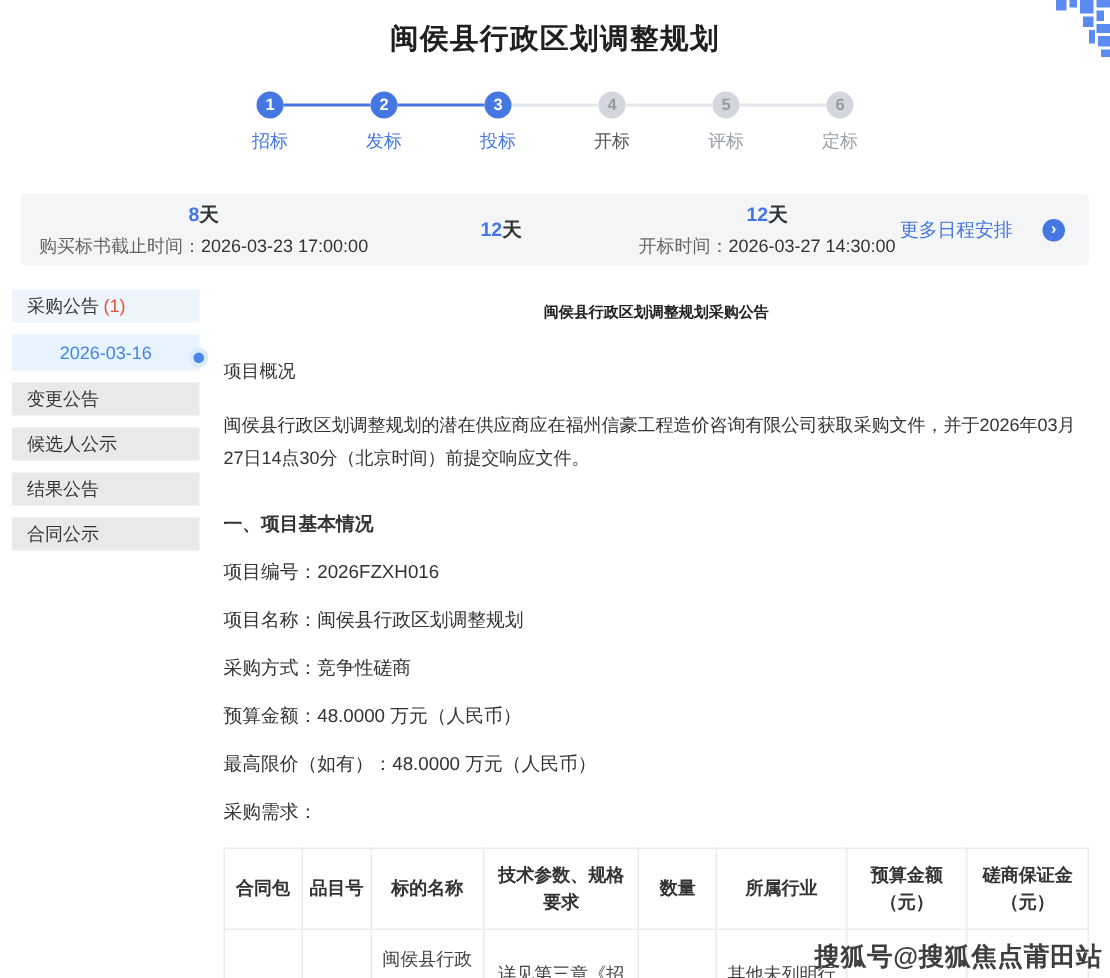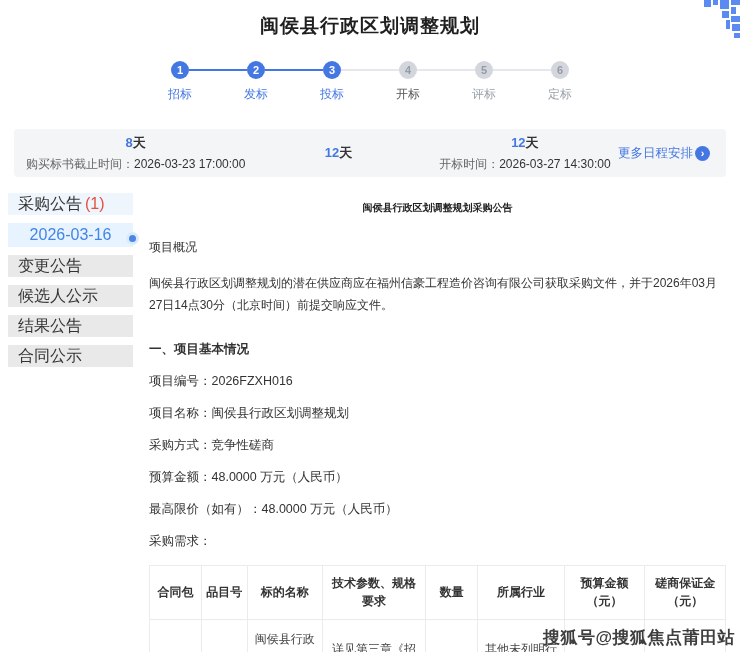--- a/index.html
+++ b/index.html
@@ -40,34 +40,34 @@
   .schedule {
     margin:26px 14px 0; background:#f4f5f7; border-radius:4px;
     display:flex; align-items:center; padding:8px 12px; height:48px;
   }
   .sch-block { flex:1; text-align:center; }
   .sch-days { font-size:13px; font-weight:700; color:#333; }
   .sch-days .num { color:#4477e2; }
   .sch-when { margin-top:4px; font-size:12px; color:#666; white-space:nowrap; }
   .sch-when .time { color:#333; }
   .sch-more {
-    display:flex; align-items:center; gap:2px; color:#4477e2; font-size:12.5px;
+    display:flex; align-items:center; gap:20px; color:#4477e2; font-size:12.5px;
     white-space:nowrap; cursor:pointer; padding-right:4px;
   }
   .sch-more-icon {
     width:15px; height:15px; border-radius:50%; background:#4477e2; color:#fff;
     display:inline-flex; align-items:center; justify-content:center;
     font-size:11px; font-weight:700; line-height:1;
   }
 
   
   .content { display:flex; margin-top:16px; padding-left:8px; position:relative; }
   .sidebar { width:125px; flex-shrink:0; }
   .side-item {
-    height:22px; line-height:22px; margin-bottom:8px; font-size:16px; color:#333;
+    height:22px; line-height:22px; margin-bottom:8px; font-size:12px; color:#333;
     padding-left:10px; cursor:pointer; white-space:nowrap; overflow:hidden;
   }
   .side-item.active { background:#eef5fd; }
   .side-count { color:#e5503c; margin-left:3px; }
   .side-item.date { background:#e7f3fe; color:#4285e8; text-align:center; padding-left:0; height:24px; line-height:24px; }
   .side-item.gray { background:#e9e9e9; }
   .timeline-dot {
     position:absolute; left:129px; top:42px; width:7px; height:7px; border-radius:50%;
     background:#4a86e8; box-shadow:0 0 0 3px #dcebfb;
   }

